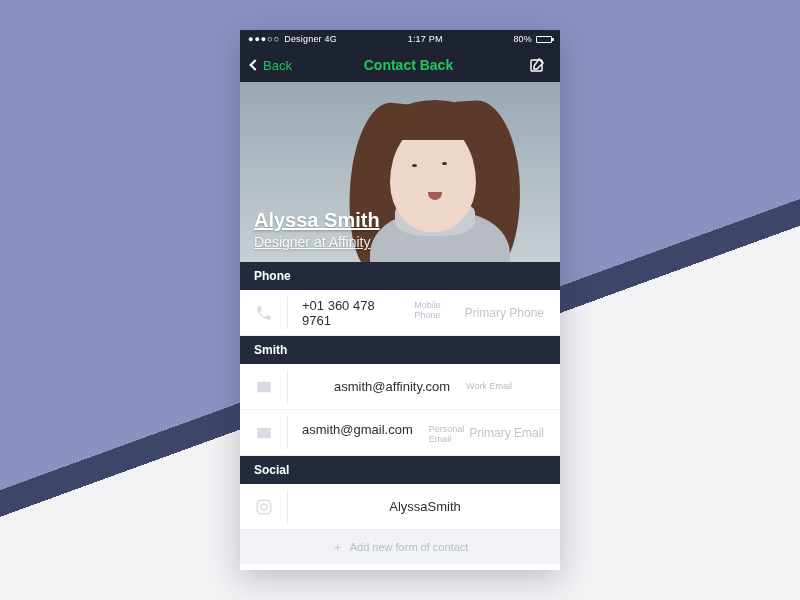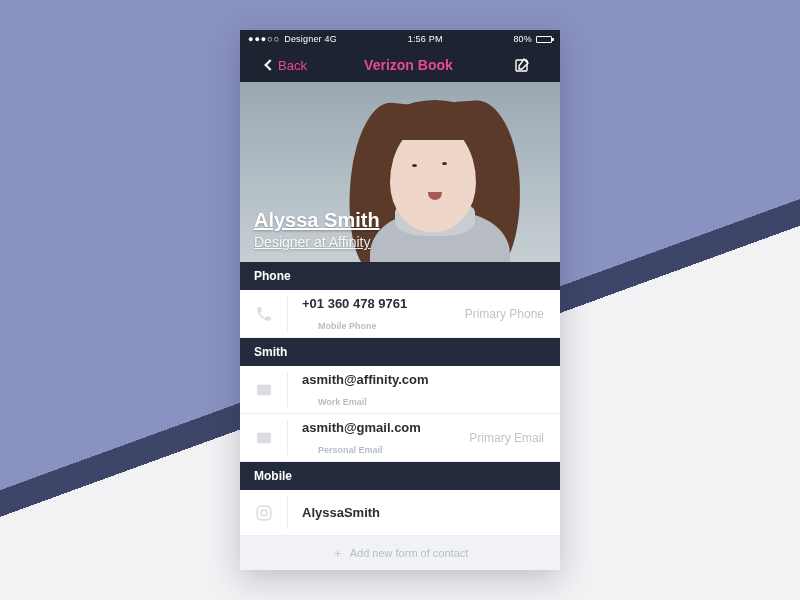--- a/index.html
+++ b/index.html
@@ -23,23 +23,23 @@
     padding: 0 8px; justify-content: space-between;
     letter-spacing: .2px;
   }
   .status-left, .status-right { display: flex; align-items: center; gap: 4px; }
   .dots { letter-spacing: 1px; }
   .battery { display: inline-flex; align-items: center; gap: 2px; }
   .batt-shell { width: 16px; height: 7px; border: 1px solid #fff; border-radius: 1px; position: relative; }
   .batt-shell::after { content:""; position:absolute; right:-3px; top:1px; width:2px; height:3px; background:#fff; border-radius:0 1px 1px 0;}
   .batt-fill { background:#fff; height:100%; }
   .navbar {
-    height: 34px; background: #1d2330; color:#ec4899;
+    height: 34px; background: #1d2330; color:#22c55e;
     display:flex; align-items:center; justify-content:space-between;
-    padding: 0 26px; font-size: 13px;
+    padding: 0 11px; font-size: 13px;
   }
   .nav-left { display:flex; align-items:center; gap:4px; cursor:pointer; }
   .nav-title { font-weight:600; font-size:14px; }
   .nav-right { cursor:pointer; padding:4px; }
   .chevron-left { width:8px; height:8px; border-left:2px solid #fff; border-bottom:2px solid #fff; transform: rotate(45deg); }
   .hero {
     height: 180px; position: relative; color:#fff;
     background:
       radial-gradient(circle at 58% 42%, #e9d4c5 0 18%, transparent 19%),
       linear-gradient(180deg, #9aa8b2 0%, #c7cfd4 100%);
@@ -76,23 +76,23 @@
   .row {
     display:flex; align-items:center; background:#fff;
     border-bottom:1px solid #eceef2; min-height:46px;
     padding: 6px 12px 6px 0;
   }
   .row:last-child { border-bottom:none; }
   .icon-cell {
     width:48px; display:flex; align-items:center; justify-content:center;
     border-right:1px solid #e8eaee; align-self:stretch;
   }
-  .row-main { flex:1; padding-left:14px; display:flex; flex-direction:column; justify-content:center;font-weight:bold; }
+  .row-main { flex:1; padding-left:14px; display:flex; flex-direction:row; justify-content:center; }
   .row-value { font-size:13px; color:#2a2d33; }
-  .row-sub  { font-size:9px; color:#b7bcc6; margin-top:10px;padding-left:16px; }
+  .row-sub  { font-size:9px; color:#b7bcc6; margin-top:2px;padding-left:16px; }
   .row-badge { font-size:12px; color:#bfc4ce; padding-right:4px; white-space:nowrap; }
   .add-row {
     background:#f1f2f6; color:#b9bdc7; font-size:11px;
     display:flex; align-items:center; justify-content:center; gap:6px;
     height:34px; cursor:pointer;
   }
   .plus { font-size:12px; line-height:1; }
   .list { flex:1; overflow:hidden; background:#fff; }
   svg { display:block; }
 </style>
@@ -101,35 +101,35 @@
 
 <div class="bg"></div>
 
 <div class="phone">
 
   <div class="statusbar">
     <div class="status-left">
       <span class="dots">●●●○○</span>
       <span>Designer 4G</span>
     </div>
-    <div>1:56 PM</div>
+    <div>1:17 PM</div>
     <div class="status-right">
       <span>80%</span>
       <span class="battery">
         <span class="batt-shell"><span class="batt-fill" style="width:80%"></span></span>
       </span>
     </div>
   </div>
 
   <div class="navbar">
     <div class="nav-left">
       <span class="chevron-left"></span>
       <span>Back</span>
     </div>
-    <div class="nav-title">Verizon Book</div>
+    <div class="nav-title">Contact Back</div>
     <div class="nav-right">
       <svg width="16" height="16" viewBox="0 0 16 16" fill="none" stroke="#fff" stroke-width="1.4">
         <rect x="2" y="3" width="11" height="11" rx="1"></rect>
         <path d="M10 2 L14 6 L8 12 L5 12 L5 9 Z" fill="#1d2330"></path>
         <path d="M10 2 L14 6"></path>
       </svg>
     </div>
   </div>
 
   <div class="hero">
@@ -185,21 +185,21 @@
             <path d="M4 5h16a1 1 0 0 1 1 1v12a1 1 0 0 1-1 1H4a1 1 0 0 1-1-1V6a1 1 0 0 1 1-1zm8 7L4.5 6.8h15L12 12z"></path>
           </svg>
       </div>
       <div class="row-main">
         <span class="row-value">asmith@gmail.com</span>
         <span class="row-sub">Personal Email</span>
       </div>
       <span class="row-badge">Primary Email</span>
     </div>
 
-    <div class="section-header">Mobile</div>
+    <div class="section-header">Social</div>
     <div class="row">
       <div class="icon-cell">
         <svg width="18" height="18" viewBox="0 0 24 24" fill="none" stroke="#d9dce2" stroke-width="2">
             <rect x="3" y="3" width="18" height="18" rx="5"></rect>
             <circle cx="12" cy="12" r="4"></circle>
             <circle cx="17.5" cy="6.5" r="1" fill="#d9dce2" stroke="none"></circle>
           </svg>
       </div>
       <div class="row-main">
         <span class="row-value">AlyssaSmith</span>

